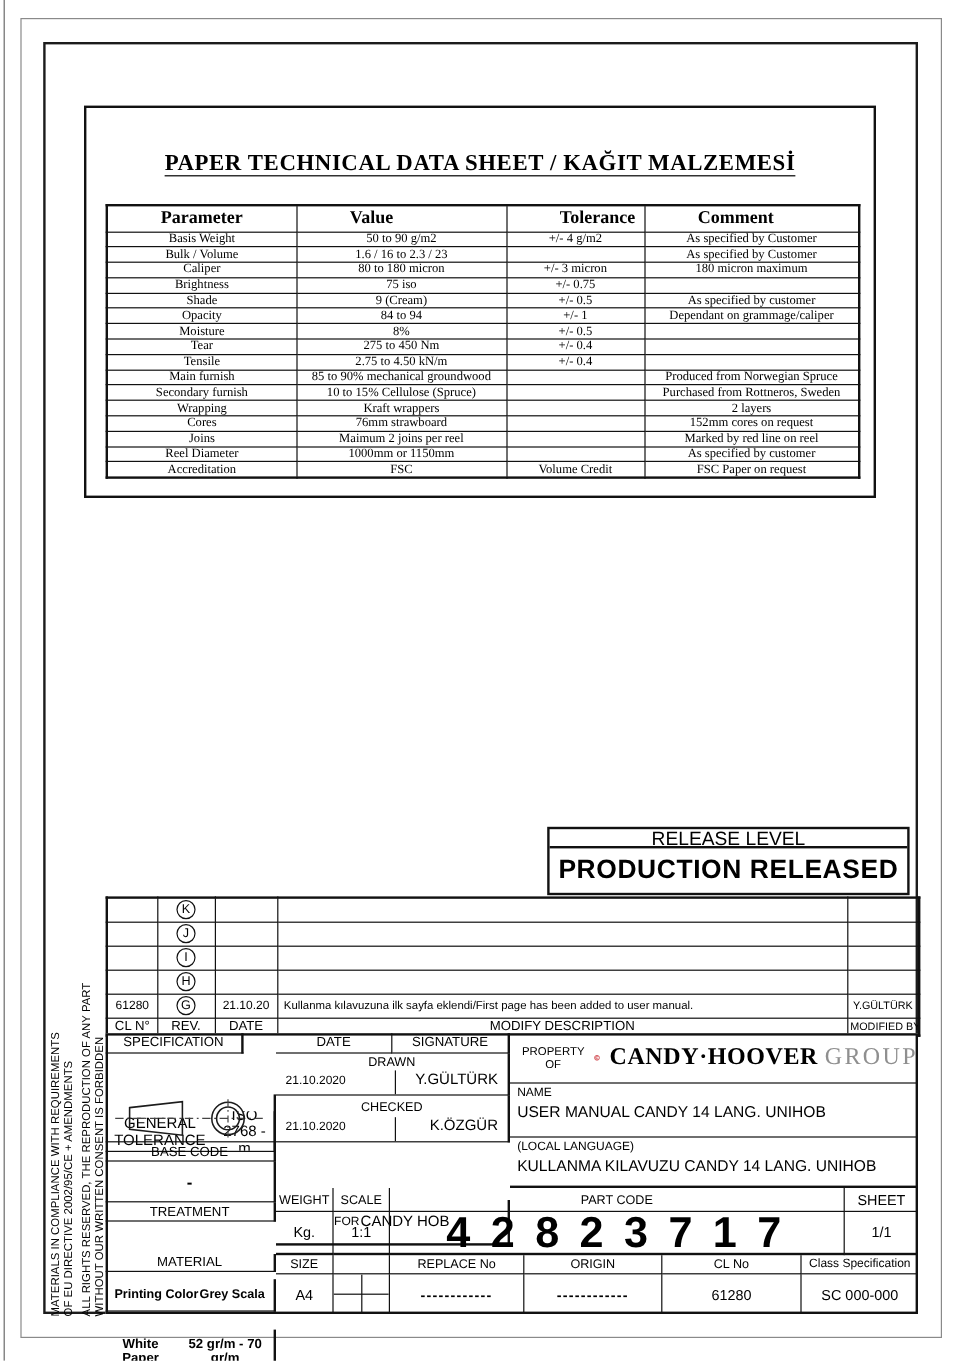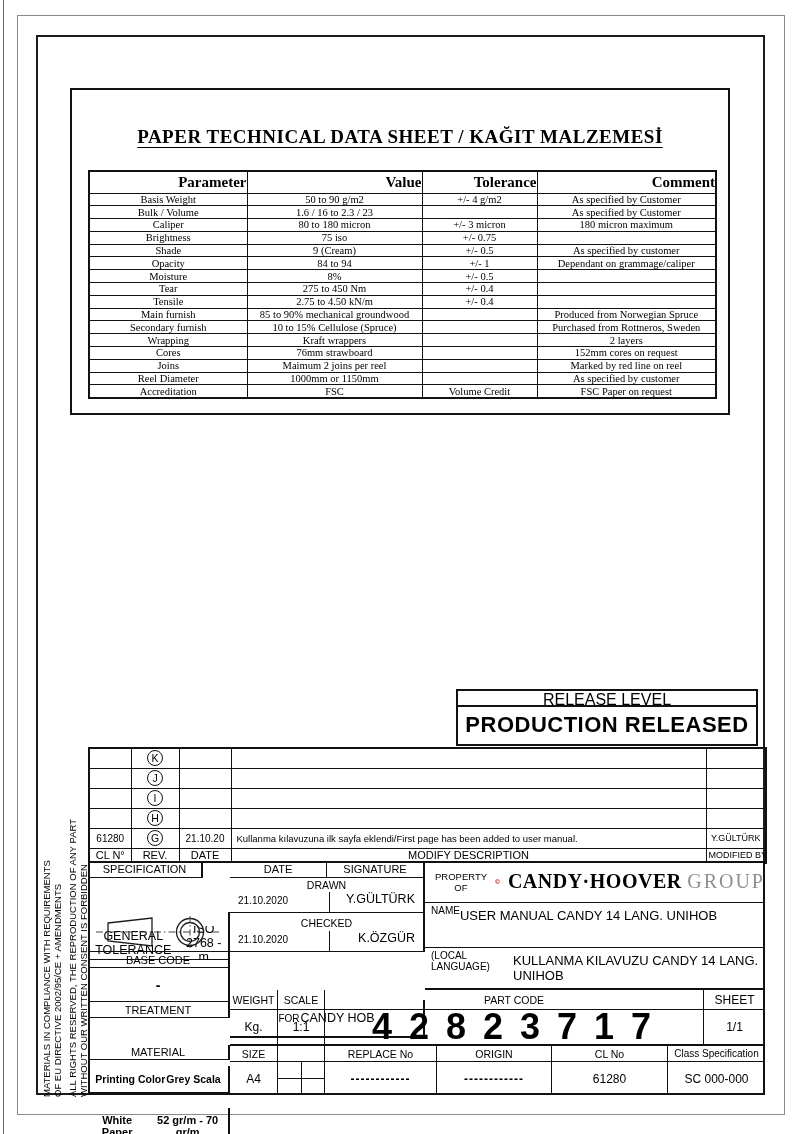--- a/index.html
+++ b/index.html
@@ -13,21 +13,21 @@
   .frame-thick { position:absolute; left:36px; top:35px; width:729px; height:1060px; border:2px solid #1c1c1c; }
 
   
   .datasheet { position:absolute; left:70px; top:88px; width:660px; height:327px;
                border:2px solid #111; font-family:"Liberation Serif", serif; }
   .ds-title { font-family:"Liberation Serif", serif; font-weight:bold; font-size:19px;
               text-align:center; margin-top:36px; letter-spacing:.5px;
               text-decoration:underline; text-underline-offset:4px; }
   .ds-table { position:absolute; left:16px; top:80px; width:627px;
               border-collapse:collapse; table-layout:fixed; border:2px solid #111; }
-  .ds-table th { border:1px solid #111; font-size:15px; font-weight:bold; height:22px; text-align:right;padding-left:44px; }
+  .ds-table th { border:1px solid #111; font-size:15px; font-weight:bold; height:22px; text-align:left;padding-left:44px; }
   .ds-table td { border:1px solid #111; font-size:10.5px; height:12.8px; line-height:11px;
                  text-align:center; padding:0 2px; overflow:hidden; white-space:nowrap; }
 
   
   .release { position:absolute; left:456px; top:689px; width:302px; height:57px; border:2px solid #111; }
   .rel-h { height:16px; border-bottom:2px solid #111; text-align:center; font-size:16px; line-height:17px; }
   .rel-v { height:35px; text-align:center; font-size:22px; font-weight:bold; line-height:35px; letter-spacing:.5px; }
 
   
   .rev-table { position:absolute; left:88px; top:747px; width:677px;
@@ -47,21 +47,21 @@
   .b-r1 { border-right:1px solid #111; } .b-r2 { border-right:2px solid #111; }
   .b-b1 { border-bottom:1px solid #111; } .b-b2 { border-bottom:2px solid #111; }
   .stack { flex-direction:row; justify-content:center; gap:1px;margin-top:48px; }
   .bold { font-weight:bold; }
   .small-label { font-size:10px; }
   .sig-cell { display:block; }
   .sig-cell .lbl { position:absolute; top:1px; left:0; right:0; text-align:center; font-size:10.5px; }
   .sig-cell .dt  { position:absolute; left:8px; bottom:6px; font-size:10px; }
   .sig-cell .sg  { position:absolute; right:8px; bottom:6px; font-size:12.5px; }
   .sig-cell .dv  { position:absolute; left:99px; top:14px; bottom:0; width:1px; background:#111; }
-  .left-col-cell { justify-content:flex-start; align-items:flex-start; text-align:left; padding:2px 0 0 6px; flex-direction:row; }
+  .left-col-cell { justify-content:flex-start; align-items:flex-start; text-align:left; padding:2px 0 0 6px; flex-direction:column; }
   .prop-cell { justify-content:flex-start; padding-left:10px; gap:8px; }
   .prop-label { font-size:9.5px; }
   .brand { font-family:"Liberation Serif", serif; font-weight:bold; font-size:20px; letter-spacing:.5px; white-space:nowrap; }
   .brand-suffix { font-family:"Liberation Serif", serif; font-weight:normal; color:#8f8f8f; letter-spacing:2px; }
   .name-value { font-size:13px; margin-top:3px; }
   .digits { font-size:36px; font-weight:bold; letter-spacing:17px; text-indent:12px; font-family:"Liberation Sans", sans-serif; }
   .dashes { font-size:12px; font-weight:bold; letter-spacing:1px; }
   .grid22 { display:block; }
   .grid22 .v { position:absolute; left:23px; top:0; bottom:0; width:1px; background:#111; }
   .grid22 .h { position:absolute; left:0; right:0; top:16px; height:1px; background:#111; }

